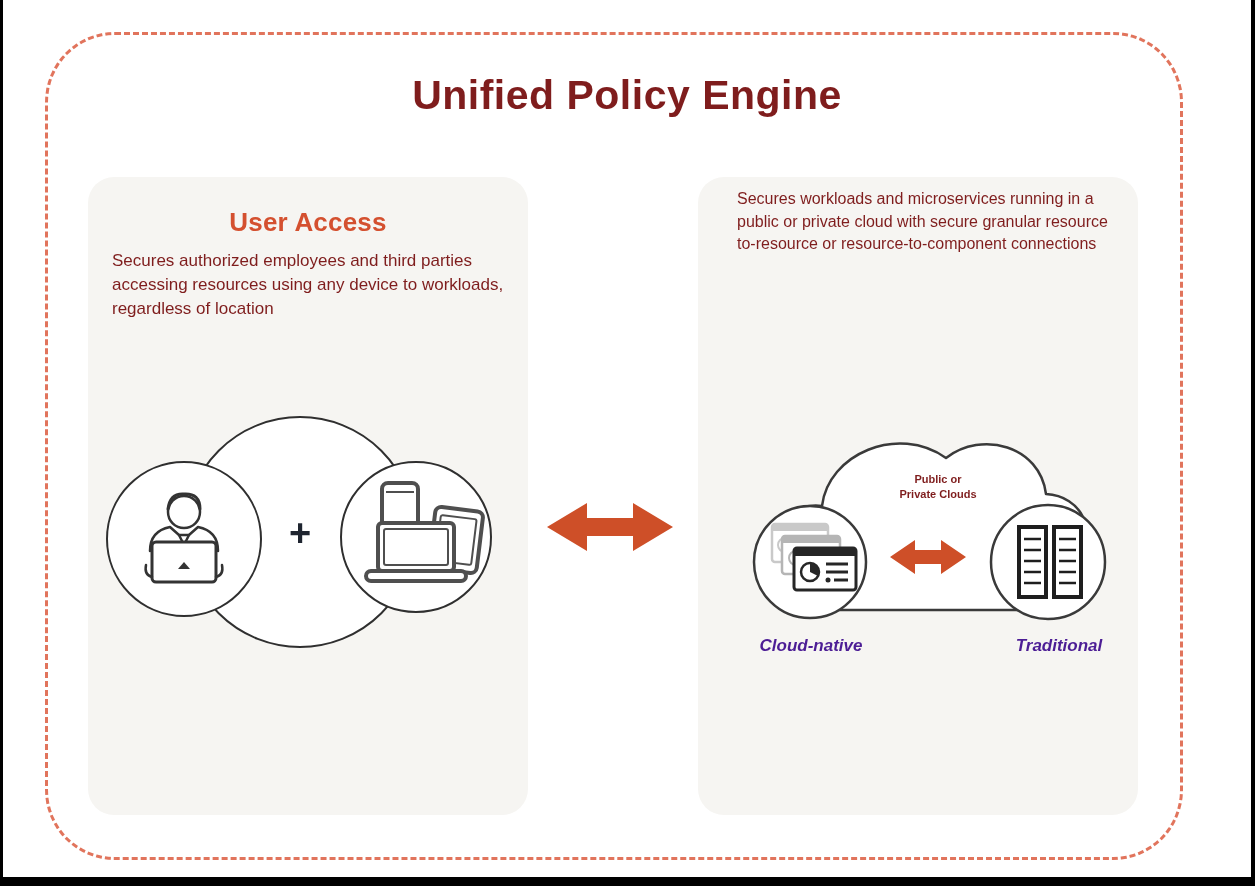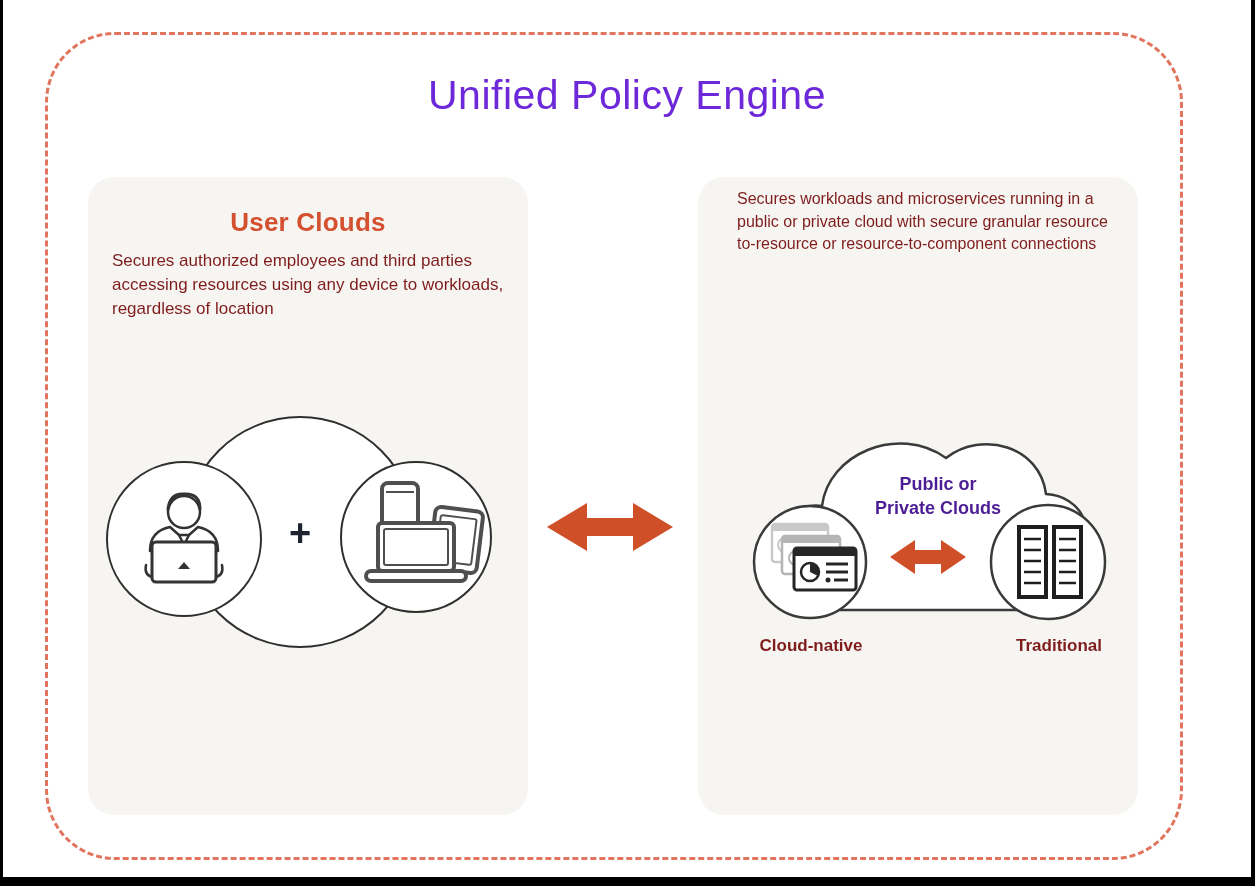--- a/index.html
+++ b/index.html
@@ -24,23 +24,23 @@
     width: 1138px; height: 828px;
     border: 3px dashed #E1745C;
     border-radius: 70px;
   }
   .main-title {
     position: absolute;
     left: 0; top: 72px;
     width: 100%;
     text-align: center;
     font-size: 41px;
-    font-weight: normal;
+    font-weight: bold;
     letter-spacing: 0.5px;
-    color: #6d28d9;
+    color: #7f1d1d;
   }
   .panel {
     position: absolute;
     top: 177px;
     width: 440px; height: 638px;
     background: #F6F5F2;
     border-radius: 26px;
   }
   .panel.left  { left: 85px; }
   .panel.right { left: 695px; }
@@ -67,51 +67,52 @@
     width: 440px;
   }
   .diagram.user-diagram { top: 228px; height: 260px; }
   .diagram.workload-diagram { top: 225px; height: 275px; }
 
   .cloud-label {
     position: absolute;
     left: 130px; top: 70px;
     width: 220px;
     text-align: center;
-    font-size: 18px;
+    font-size: 11px;
     font-weight: bold;
     line-height: 1.35;
+    color: #7f1d1d;
+  }
+  .node-label {
+    position: absolute;
+    top: 234px;
+    text-align: center;
+    font-size: 17px;
+    font-weight: bold;
     color: #4c1d95;
-  }
-  .node-label {
-    position: absolute;
-    top: 234px;
-    text-align: center;
-    font-size: 17px;
-    font-weight: bold;
-    color: #7f1d1d;
+    font-style: italic;
   }
   .node-label.cloud-native { left: 18px;  width: 190px; }
   .node-label.traditional  { left: 266px; width: 190px; }
 
   .center-arrow {
     position: absolute;
     left: 544px; top: 501px;
     width: 126px; height: 52px;
   }
 </style>
 </head>
 <body>
 
 <div class="dashed-frame"></div>
 
 <h1 class="main-title">Unified Policy Engine</h1>
 
 <div class="panel left">
-  <div class="panel-heading">User Clouds</div>
+  <div class="panel-heading">User Access</div>
   <div class="panel-desc">Secures authorized employees and third parties accessing resources using any device to workloads, regardless of location</div>
 
   <svg class="diagram user-diagram" viewBox="0 0 440 260">
 
     <circle cx="212" cy="127" r="115" fill="#ffffff" stroke="#2F2F2F" stroke-width="2"></circle>
 
     <circle cx="96" cy="134" r="77" fill="#ffffff" stroke="#2F2F2F" stroke-width="2"></circle>
 
     <circle cx="328" cy="132" r="75" fill="#ffffff" stroke="#2F2F2F" stroke-width="2"></circle>
 

